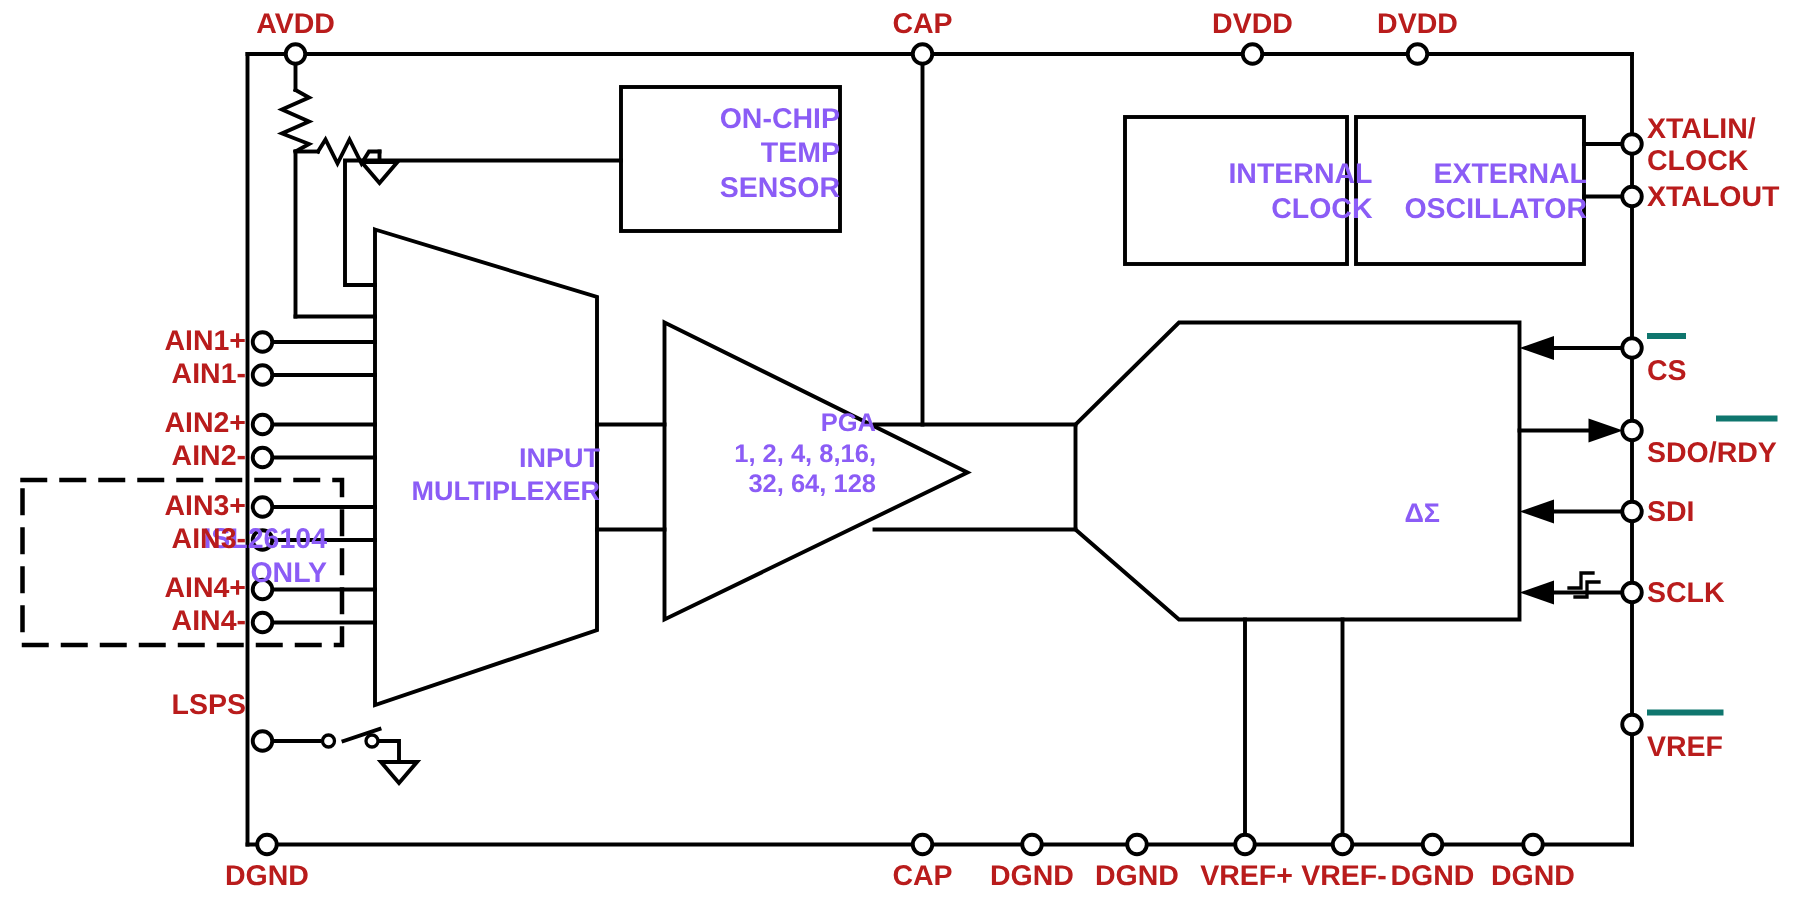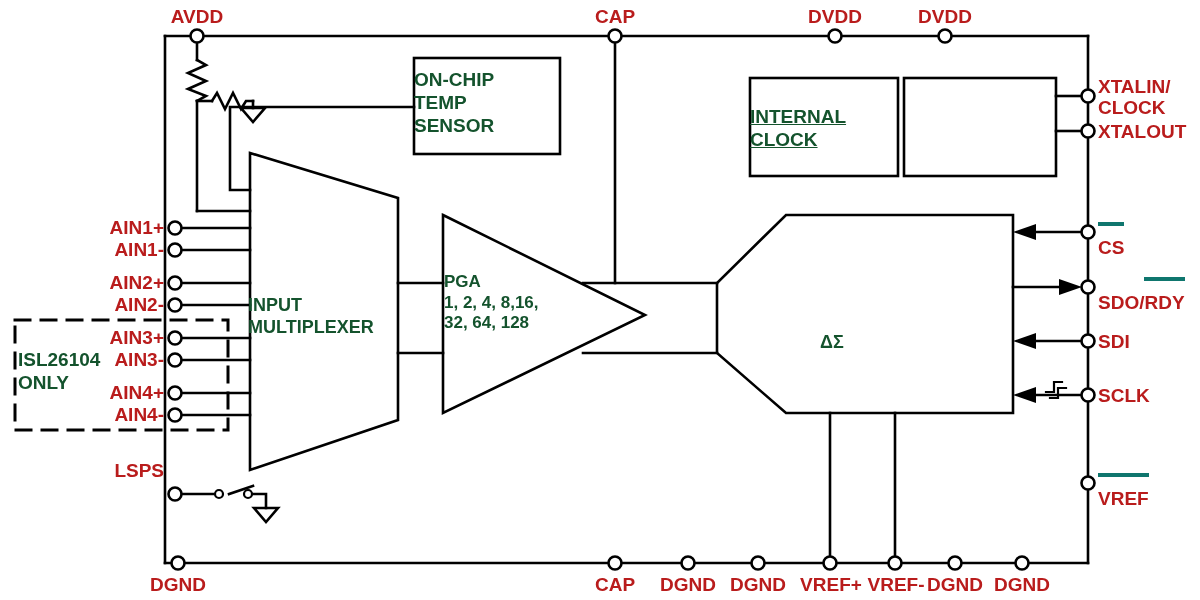--- a/index.html
+++ b/index.html
@@ -4,21 +4,21 @@
 <title>ISL26102/ISL26104 Block Diagram</title>
 <style>
   html,body{margin:0;padding:0;background:#ffffff;}
   body{font-family:"Liberation Sans",sans-serif;}
   #diagram-root{position:relative;width:1200px;height:600px;background:#fff;overflow:hidden;}
   svg#schematic{position:absolute;left:0;top:0;width:1200px;height:600px;}
   .lbl{position:absolute;font-weight:bold;color:#b91c1c;white-space:nowrap;line-height:1.12;}
   .lbl.c{text-align:center;}
   .lbl.r{text-align:right;}
   .ovl{border-top:4px solid #0f766e;display:inline-block;line-height:1.05;padding-top:12px;}
-  .blk-title{position:absolute;text-align:left;font-weight:bold;color:#14532d;line-height:1.22;}
+  .blk-title{position:absolute;text-align:right;font-weight:bold;color:#8b5cf6;line-height:1.22;}
 </style>
 </head>
 <body>
 
 <div id="diagram-root">
 
   <svg id="schematic" viewBox="0 0 1200 600">
     <g stroke="#000" fill="none" stroke-width="2.6" stroke-linecap="square">
 
       <path d="M165,36 L1088,36"></path>
@@ -147,25 +147,29 @@
 
     </g>
   </svg>
 
   <div class="blk-title" style="left:414px; top:68px; width:146px; font-size:19px;">
     <div>ON-CHIP</div>
     <div>TEMP</div>
     <div>SENSOR</div>
   </div>
 
-  <div class="blk-title" style="left:750px; top:105px; width:129px; font-size:19px;text-decoration:underline;">
+  <div class="blk-title" style="left:786px; top:105px; width:129px; font-size:19px;">
     <div>INTERNAL</div>
     <div>CLOCK</div>
   </div>
 
+  <div class="blk-title" style="left:902px; top:105px; width:156px; font-size:19px;">
+    <div>EXTERNAL</div>
+    <div>OSCILLATOR</div>
+  </div>
 
   <div class="blk-title" style="left:248px; top:295px; width:152px; font-size:18px;">
     <div>INPUT</div>
     <div>MULTIPLEXER</div>
   </div>
 
   <div class="blk-title" style="left:444px; top:272px; width:140px; font-size:17px;">
     <div>PGA</div>
     <div>1, 2, 4, 8,16,</div>
     <div>32, 64, 128</div>

